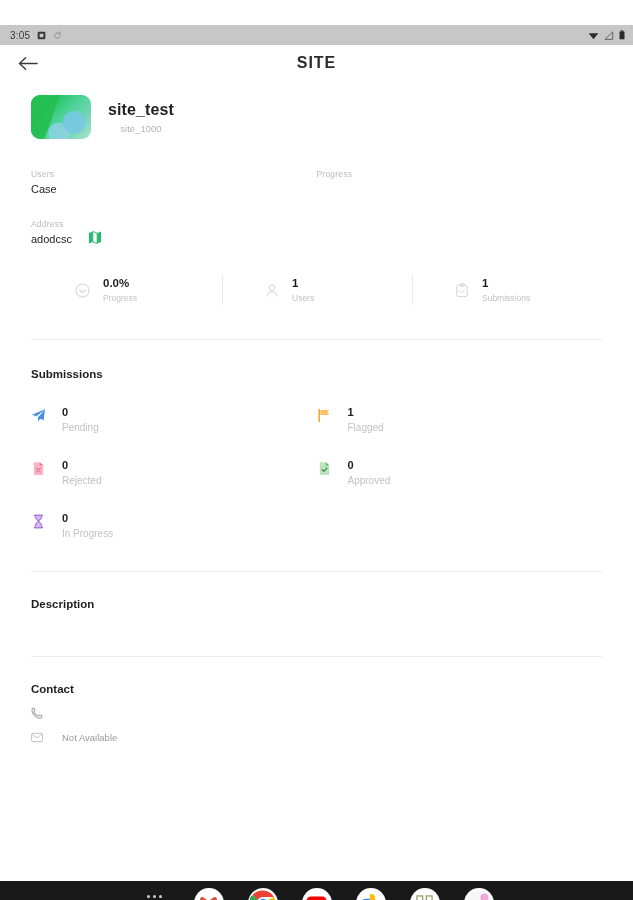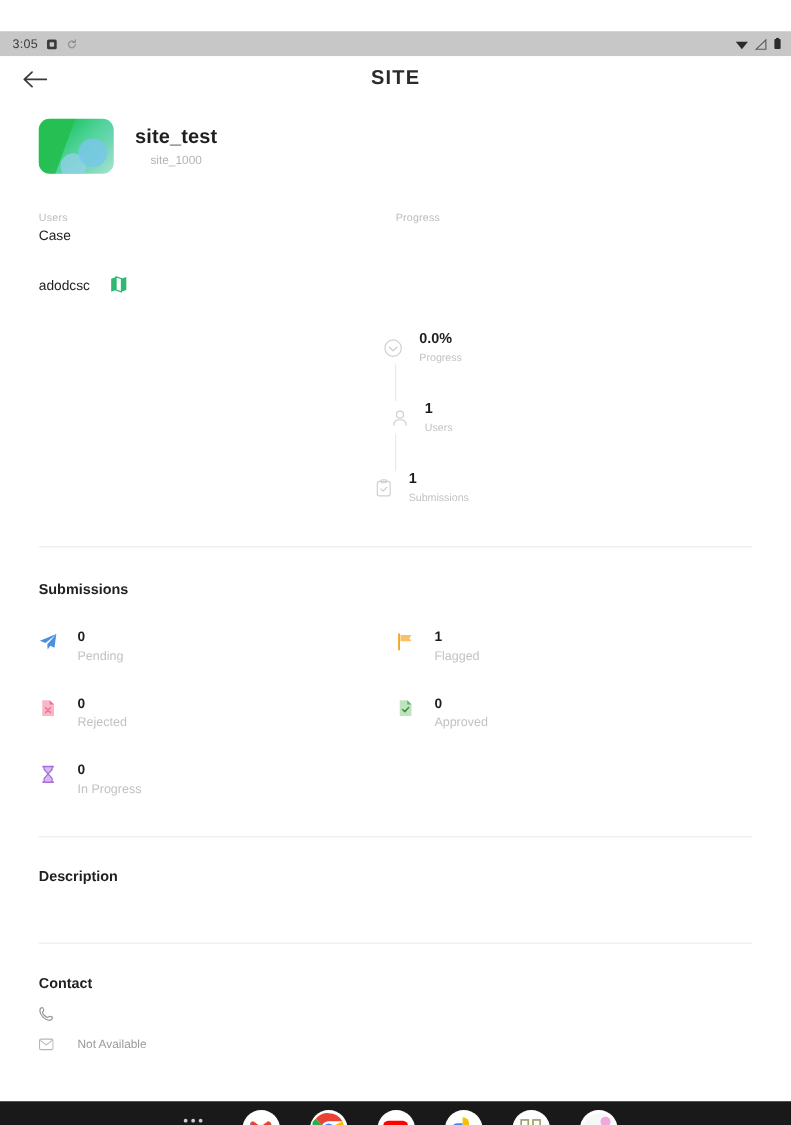--- a/index.html
+++ b/index.html
@@ -61,21 +61,21 @@
 
   
   .meta{ margin-top:30px; display:flex; }
   .meta-col{ width:50%; }
   .meta-label{ font-size:8.5px; color:#bcbcbc; letter-spacing:.2px; }
   .meta-value{ font-size:11px; font-weight:400; color:#1f1f1f; margin-top:4px; }
   .meta-row2{ margin-top:24px; }
   .addr-line{ display:flex; align-items:center; gap:16px; }
 
   
-  .stats{ margin-top:30px; display:flex; align-items:center;flex-direction:column; }
+  .stats{ margin-top:30px; display:flex; align-items:center; }
   .stat{ flex:1; display:flex; align-items:center; gap:13px; padding-left:42px; }
   .stat:first-child{ padding-left:44px; }
   .stat-num{ font-size:11.5px; font-weight:700; color:#1d1d1d; }
   .stat-lbl{ font-size:8.5px; color:#c2c2c2; margin-top:4px; }
   .vdiv{ width:1px; height:30px; background:#ebebeb; }
 
   .hr{ height:1px; background:#ededed; margin:34px 0 0 0; }
 
   .section-title{ font-size:11.5px; font-weight:700; color:#1f1f1f; }
 
@@ -156,20 +156,21 @@
         <div class="meta-label">Users</div>
         <div class="meta-value">Case</div>
       </div>
       <div class="meta-col">
         <div class="meta-label">Progress</div>
       </div>
     </div>
 
     <div class="meta meta-row2">
       <div class="meta-col">
+        <div class="meta-label">Address</div>
         <div class="addr-line">
           <div class="meta-value">adodcsc</div>
           <svg width="14" height="15" viewBox="0 0 15 16">
             <path d="M1 3.2 5.2 1.6v11.2L1 14.4Z" fill="#2eb872"></path>
             <path d="M5.2 1.6 9.8 3.2v11.2L5.2 12.8Z" fill="#ffffff" stroke="#2eb872" stroke-width="1"></path>
             <path d="M9.8 3.2 14 1.6v11.2L9.8 14.4Z" fill="#2eb872"></path>
           </svg>
         </div>
       </div>
     </div>

